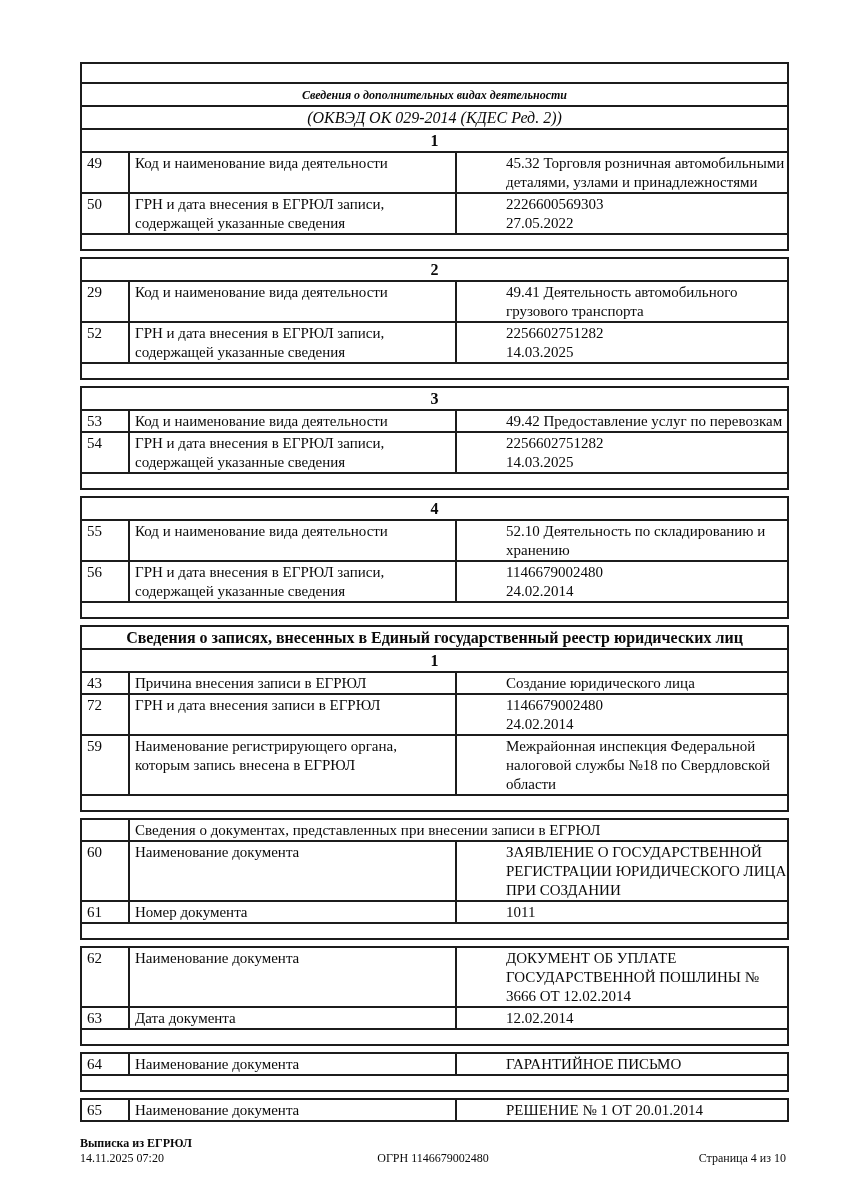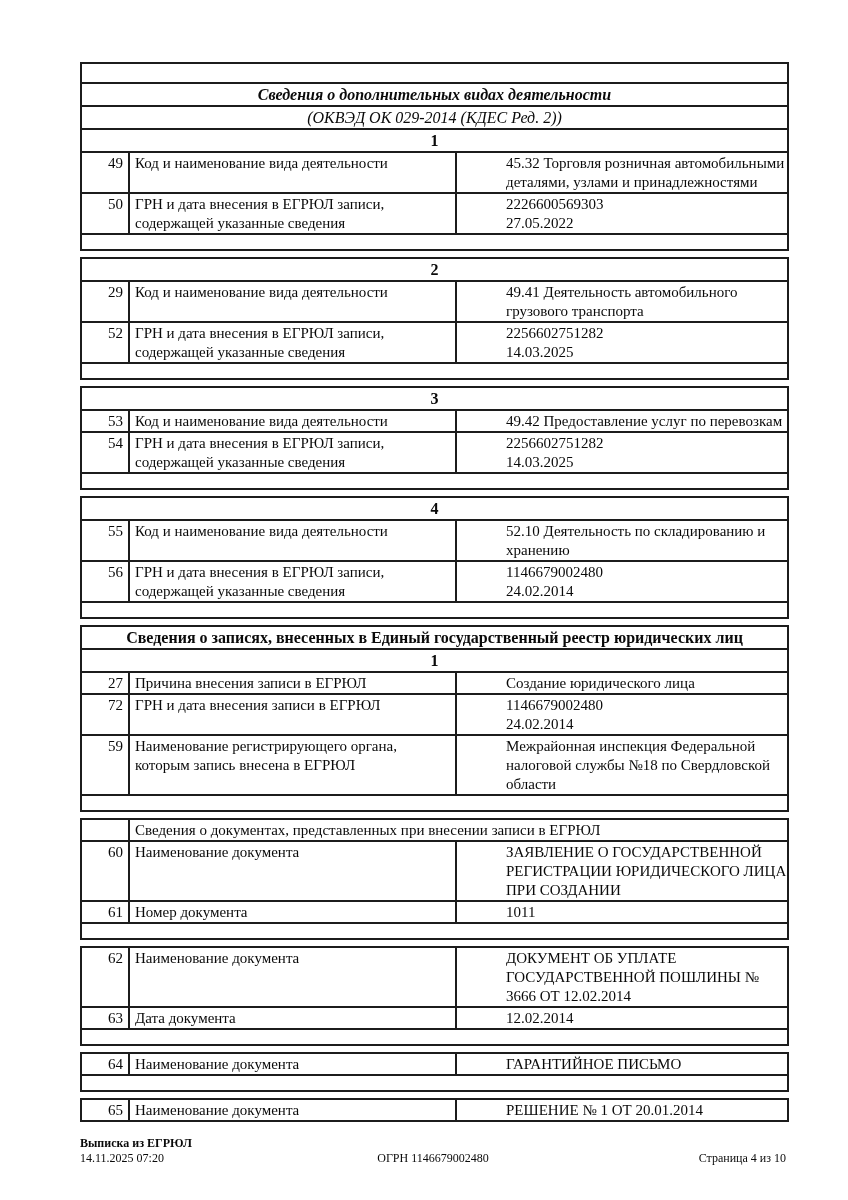--- a/index.html
+++ b/index.html
@@ -8,25 +8,25 @@
   .doc { position:absolute; left:80px; top:62px; width:707px; }
   table.sheet { border-collapse:collapse; width:707px; table-layout:fixed; margin-bottom:6px; }
   table.sheet td {
     border:2px solid #1c1c1c;
     vertical-align:top;
     padding:1px 5px 0 5px;
     font-size:15px;
     line-height:19px;
     overflow:hidden;
   }
-  td.c-num { text-align:right; padding-left:2px; padding-right:2px;margin-left:8px; }
+  td.c-num { text-align:left; padding-left:2px; padding-right:2px;margin-left:8px; }
   tr.r-spacer td, tr.r-spacer-lg td { padding:0; }
   tr.r-spacer td { height:16px; }
   tr.r-spacer-lg td { height:20px; }
-  tr.r-title td { font-weight:bold; font-style:italic; text-align:center; font-size:16px; line-height:20px;font-family:Liberation Serif, serif; }
+  tr.r-title td { font-weight:bold; font-style:italic; text-align:center; font-size:12px; line-height:20px;font-family:Liberation Serif, serif; }
   tr.r-subtitle td { font-style:italic; text-align:center; font-size:16px; line-height:20px;margin-top:28px; }
   tr.r-group td { font-weight:bold; text-align:center; font-size:16px; line-height:20px; }
   tr.r-secheader td { font-weight:bold; text-align:center; font-size:16px; line-height:20px;margin-left:8px; }
   tr.r-subheader td.c-sub { text-align:left; }
   .vline { white-space:nowrap;margin-left:44px; }
   .footer {
     position:absolute; left:80px; top:1136px; width:706px;
     display:flex; justify-content:space-between; align-items:flex-end;
     font-size:12px; line-height:15px;
   }
@@ -177,21 +177,21 @@
           <col style="width: 332px;">
         </colgroup>
         <tbody>
           <tr class="r-secheader">
             <td class="c-full" colspan="3">Сведения о записях, внесенных в Единый государственный реестр юридических лиц</td>
           </tr>
           <tr class="r-group">
             <td class="c-full" colspan="3">1</td>
           </tr>
           <tr class="r-data">
-            <td class="c-num">27</td>
+            <td class="c-num">43</td>
             <td class="c-label">Причина внесения записи в ЕГРЮЛ</td>
             <td class="c-value">
               <div class="vline">Создание юридического лица</div>
             </td>
           </tr>
           <tr class="r-data">
             <td class="c-num">72</td>
             <td class="c-label">ГРН и дата внесения записи в ЕГРЮЛ</td>
             <td class="c-value">
               <div class="vline">1146679002480</div>

